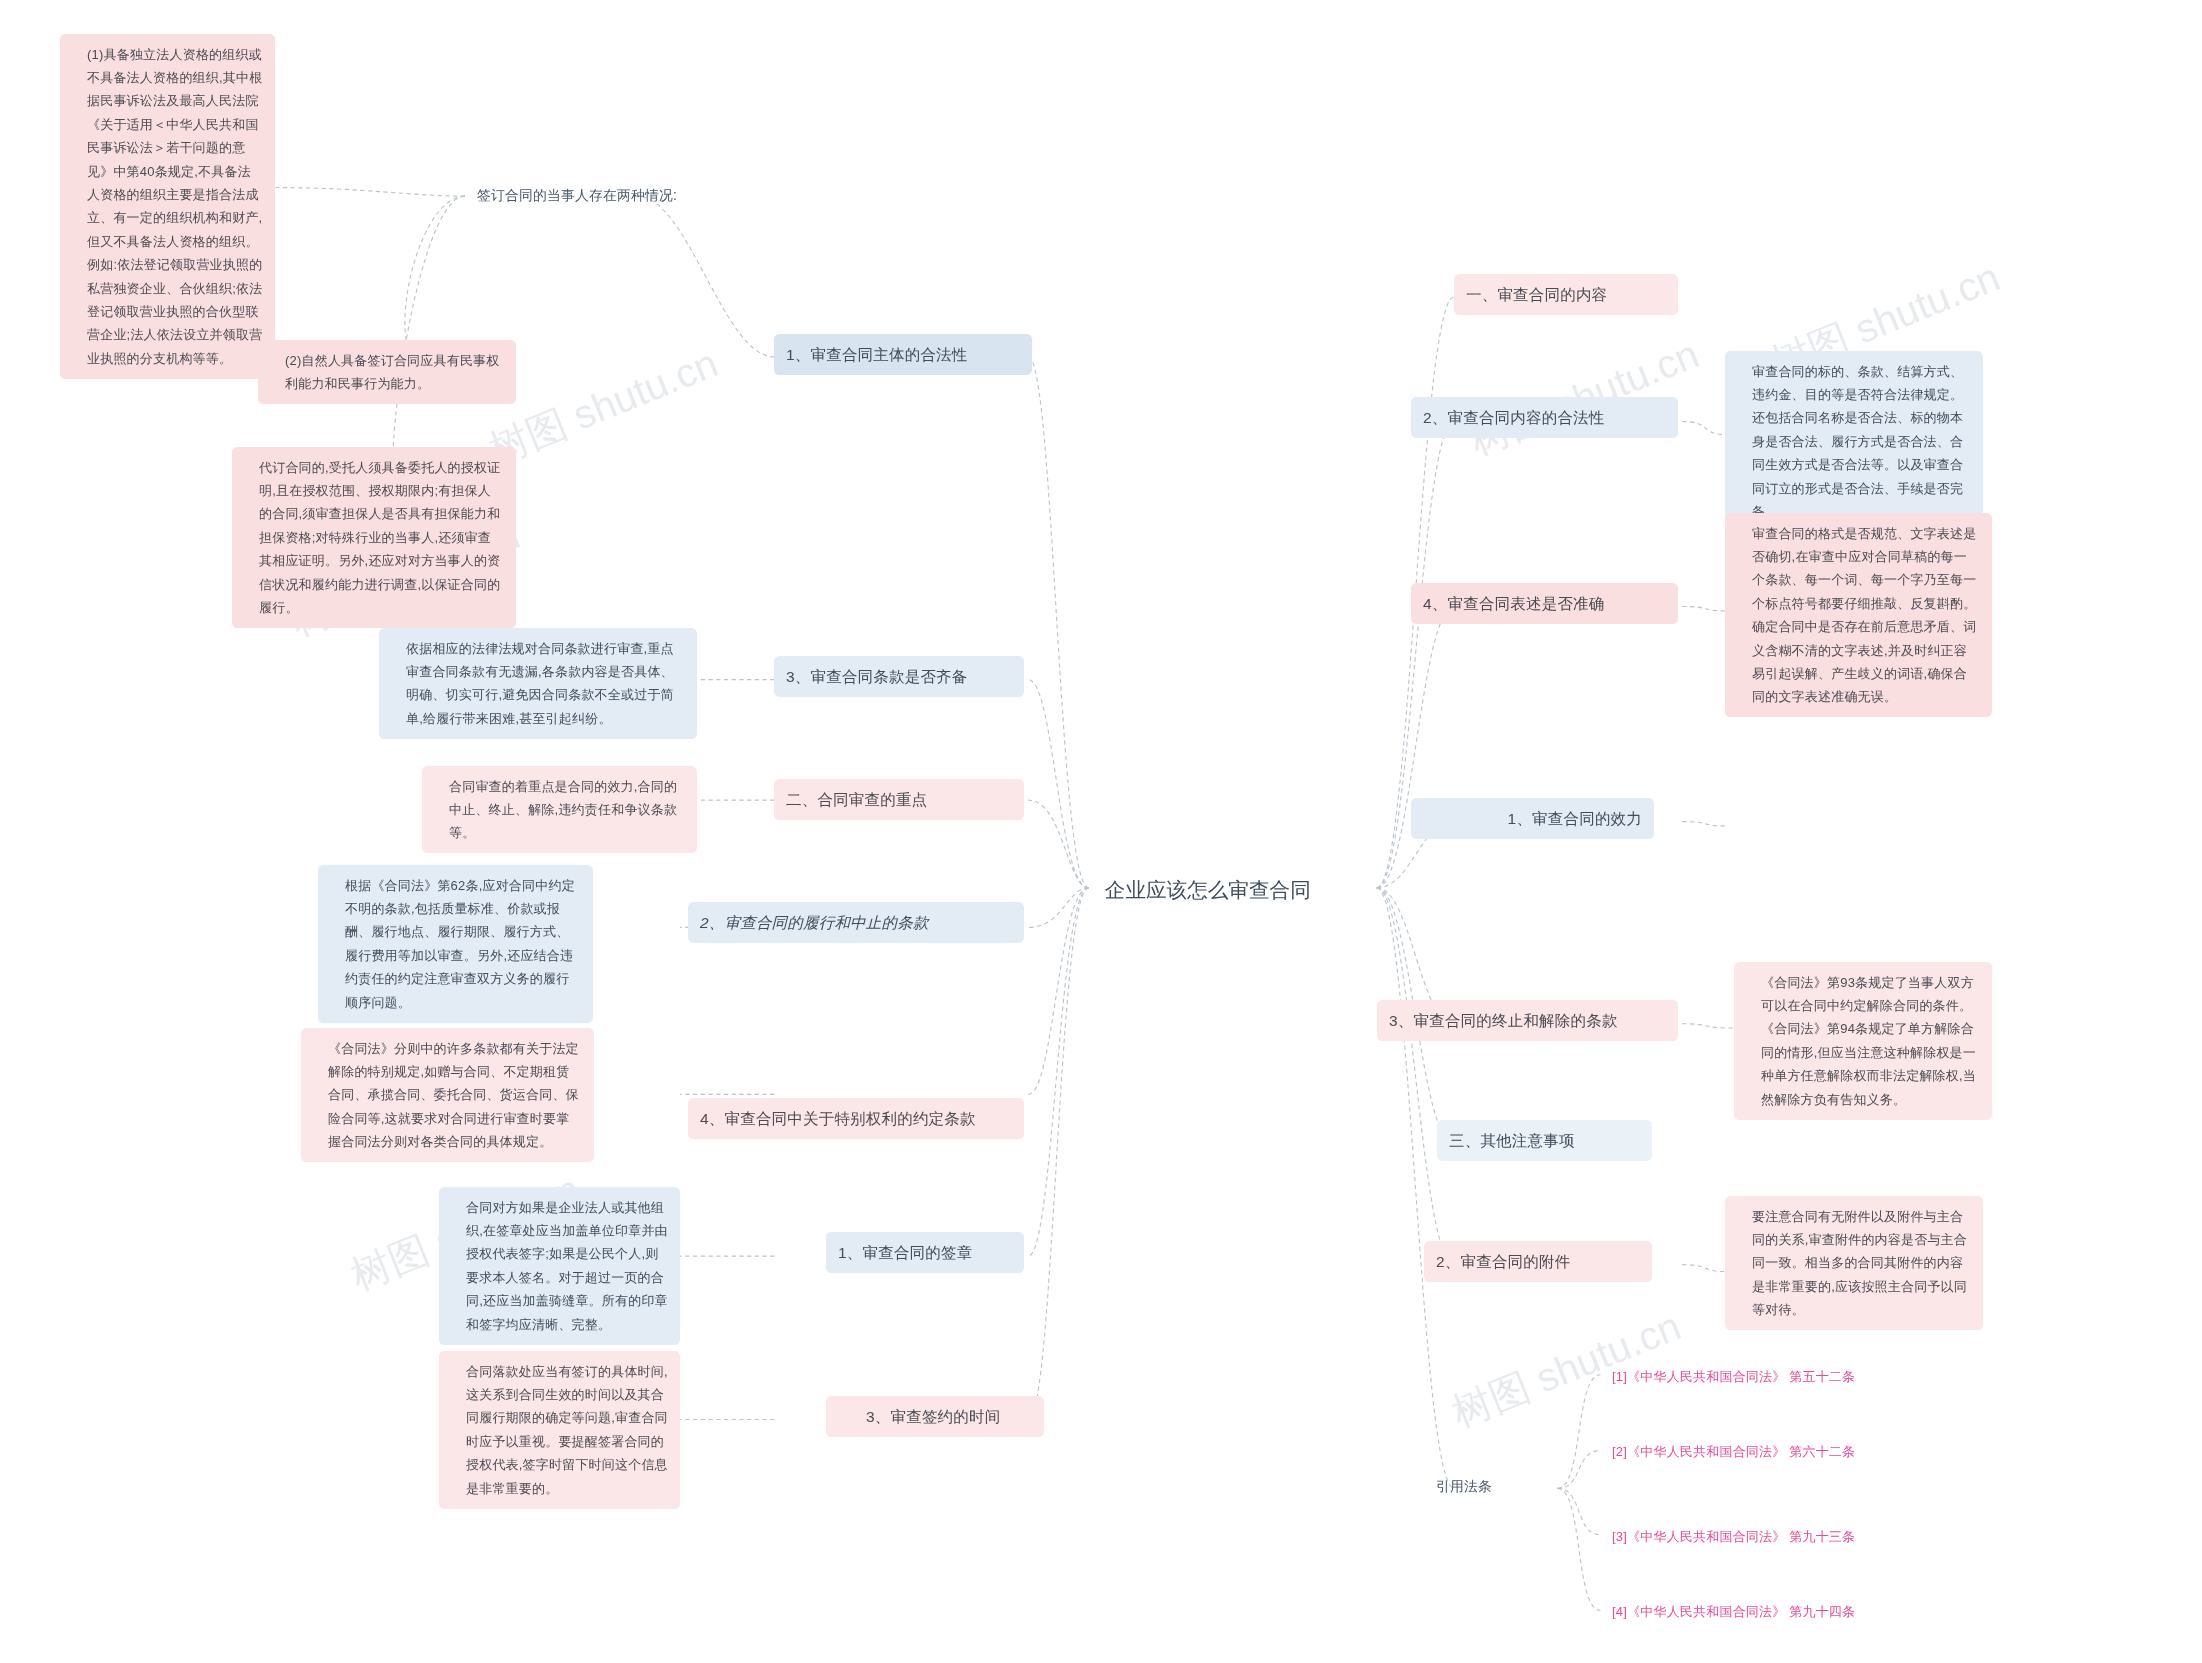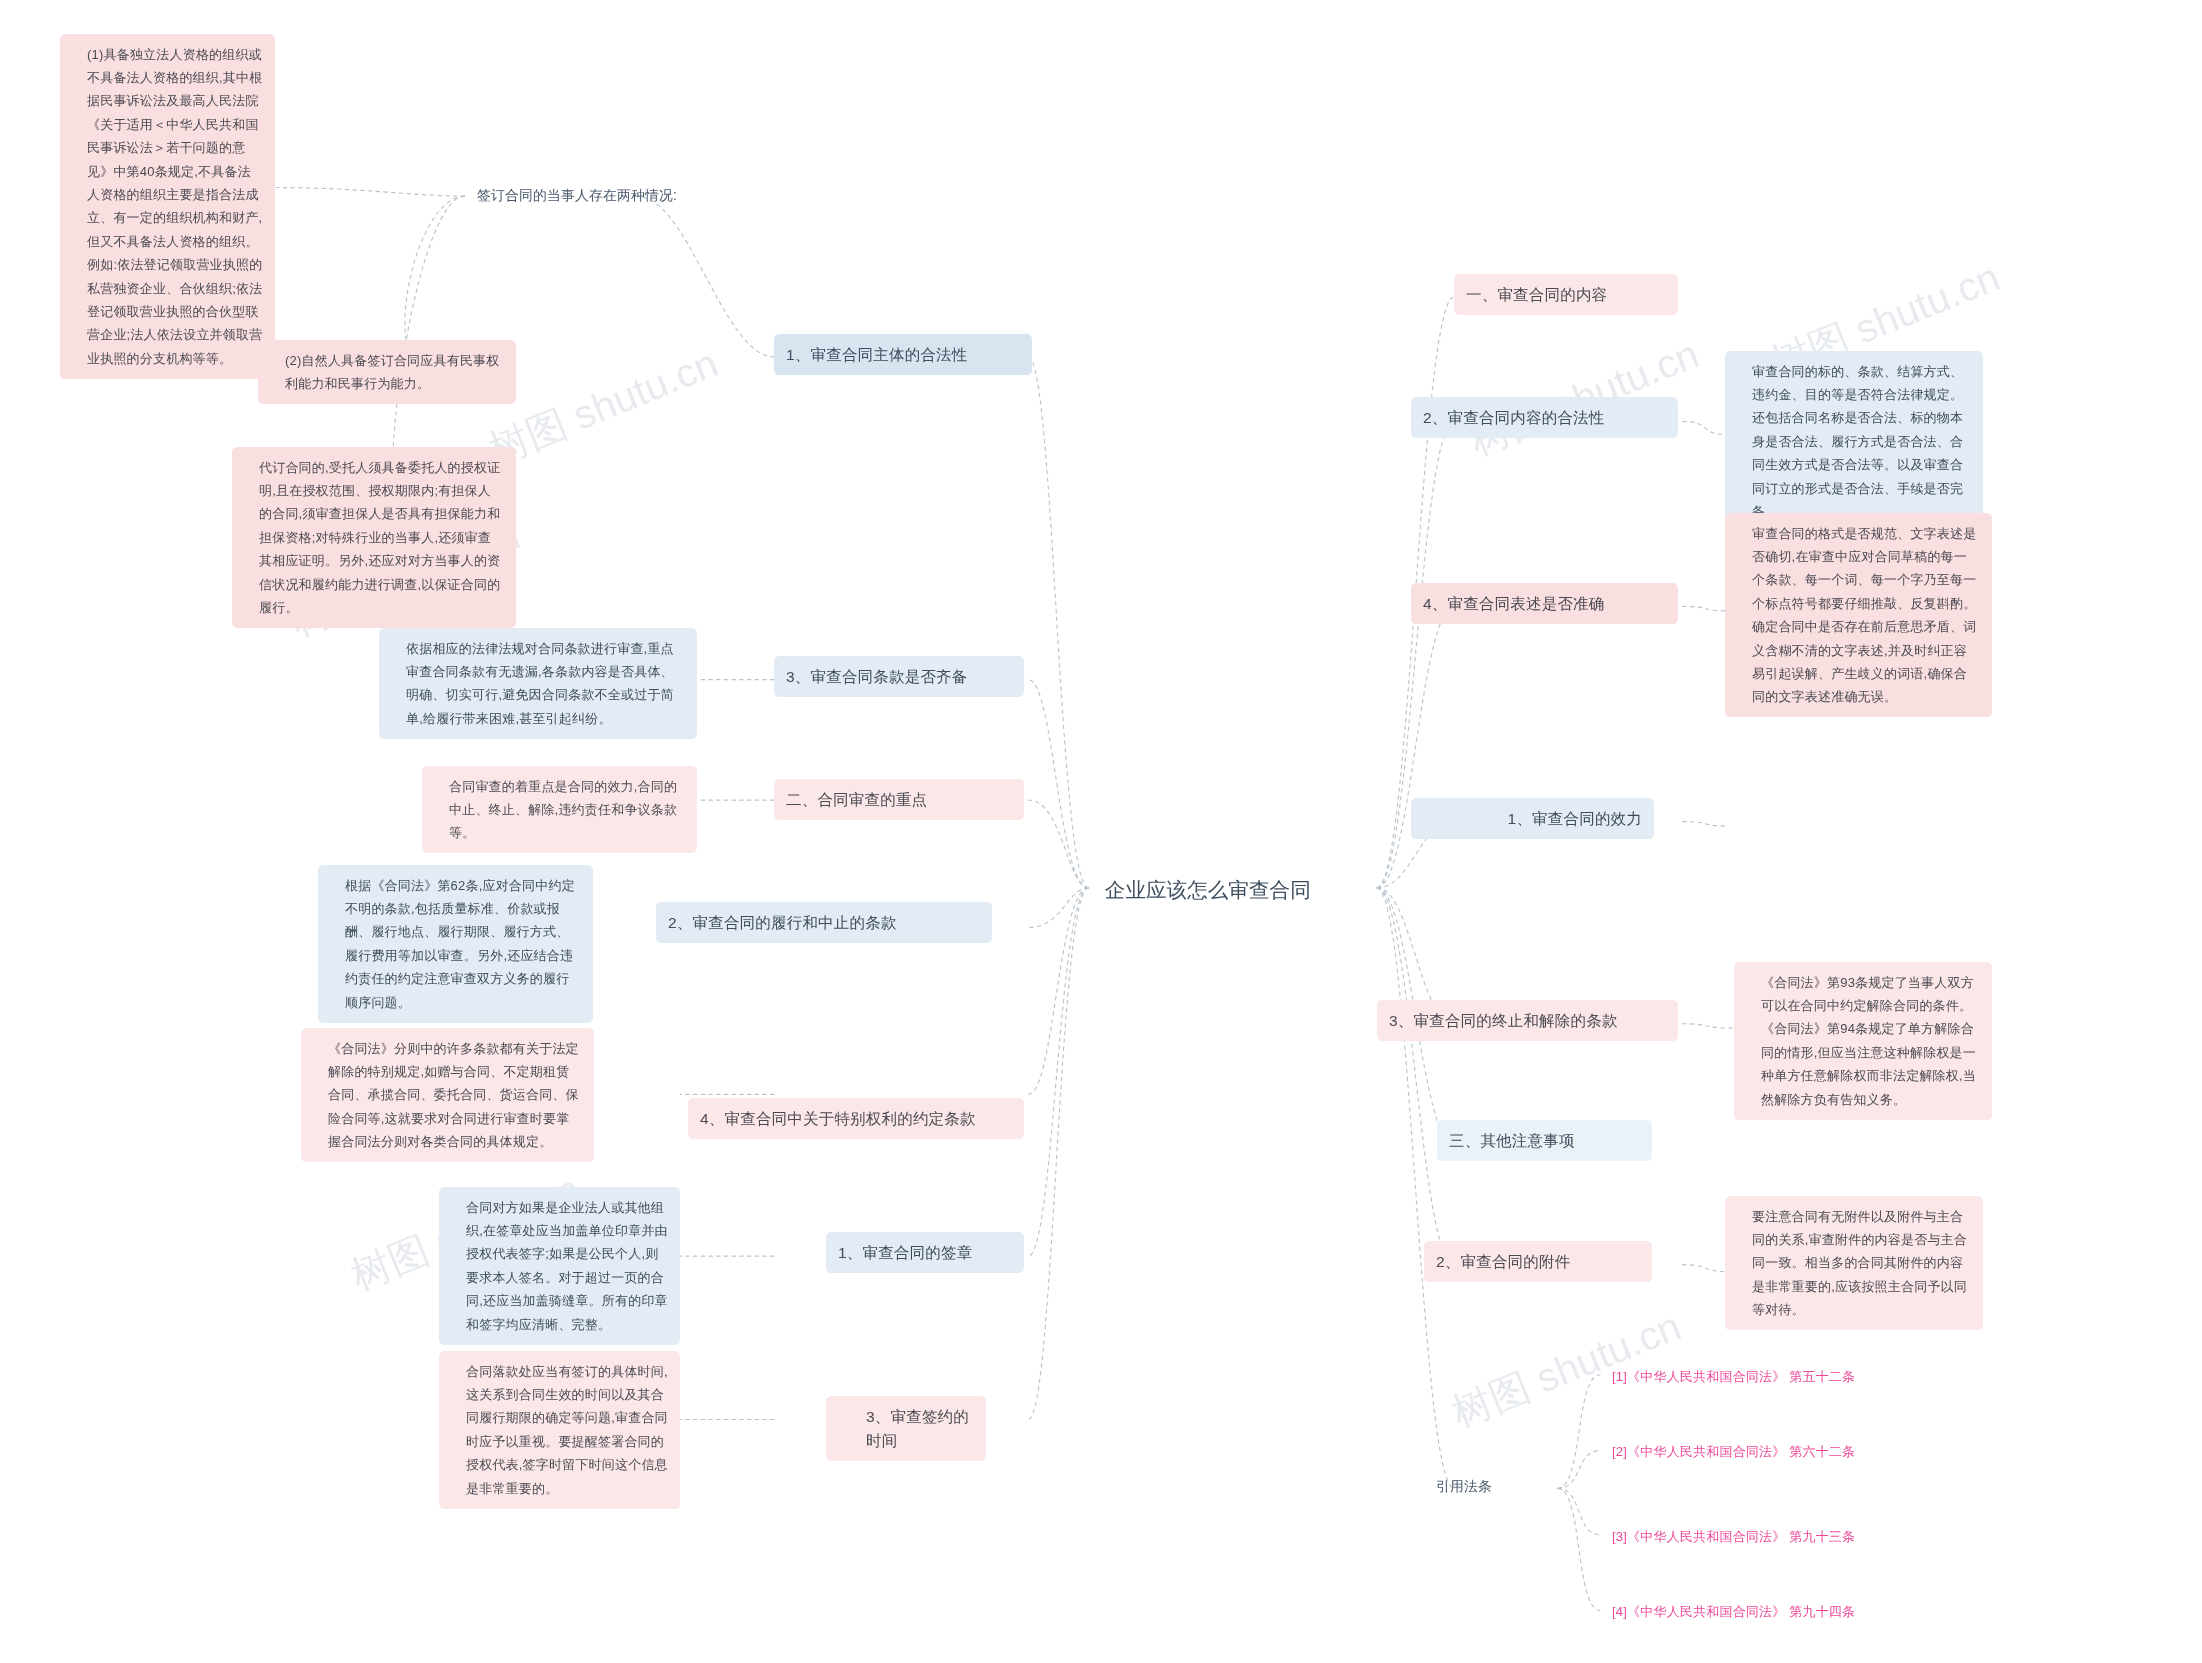--- a/index.html
+++ b/index.html
@@ -118,30 +118,30 @@
   <div class="node pink body-txt2" style="left:60px;top:34px;width:215px;">(1)具备独立法人资格的组织或不具备法人资格的组织,其中根据民事诉讼法及最高人民法院《关于适用＜中华人民共和国民事诉讼法＞若干问题的意见》中第40条规定,不具备法人资格的组织主要是指合法成立、有一定的组织机构和财产,但又不具备法人资格的组织。例如:依法登记领取营业执照的私营独资企业、合伙组织;依法登记领取营业执照的合伙型联营企业;法人依法设立并领取营业执照的分支机构等等。</div>
   <div class="node pink body-txt2" style="left:258px;top:340px;width:258px;">(2)自然人具备签订合同应具有民事权利能力和民事行为能力。</div>
   <div class="node pink body-txt2" style="left:232px;top:447px;width:284px;">代订合同的,受托人须具备委托人的授权证明,且在授权范围、授权期限内;有担保人的合同,须审查担保人是否具有担保能力和担保资格;对特殊行业的当事人,还须审查其相应证明。另外,还应对对方当事人的资信状况和履约能力进行调查,以保证合同的履行。</div>
 
   <div class="node blue-pale lbl" style="left:774px;top:656px;width:250px;">3、审查合同条款是否齐备</div>
   <div class="node blue-pale body-txt2" style="left:379px;top:628px;width:318px;">依据相应的法律法规对合同条款进行审查,重点审查合同条款有无遗漏,各条款内容是否具体、明确、切实可行,避免因合同条款不全或过于简单,给履行带来困难,甚至引起纠纷。</div>
 
   <div class="node pink-pale lbl" style="left:774px;top:779px;width:250px;">二、合同审查的重点</div>
   <div class="node pink-pale body-txt2" style="left:422px;top:766px;width:275px;">合同审查的着重点是合同的效力,合同的中止、终止、解除,违约责任和争议条款等。</div>
 
-  <div class="node blue-pale lbl" style="left:656px;top:902px;width:336px;">2、审查合同的履行和中止的条款</div>
+  <div class="node blue-pale lbl" style="left:688px;top:902px;width:336px;font-style:italic;">2、审查合同的履行和中止的条款</div>
   <div class="node blue-pale body-txt2" style="left:318px;top:865px;width:275px;">根据《合同法》第62条,应对合同中约定不明的条款,包括质量标准、价款或报酬、履行地点、履行期限、履行方式、履行费用等加以审查。另外,还应结合违约责任的约定注意审查双方义务的履行顺序问题。</div>
 
   <div class="node pink-pale lbl" style="left:688px;top:1058px;width:336px;margin-top:40px;">4、审查合同中关于特别权利的约定条款</div>
   <div class="node pink-pale body-txt2" style="left:301px;top:1028px;width:293px;">《合同法》分则中的许多条款都有关于法定解除的特别规定,如赠与合同、不定期租赁合同、承揽合同、委托合同、货运合同、保险合同等,这就要求对合同进行审查时要掌握合同法分则对各类合同的具体规定。</div>
 
   <div class="node blue-pale lbl" style="left:826px;top:1232px;width:198px;">1、审查合同的签章</div>
   <div class="node blue-pale body-txt2" style="left:439px;top:1187px;width:241px;">合同对方如果是企业法人或其他组织,在签章处应当加盖单位印章并由授权代表签字;如果是公民个人,则要求本人签名。对于超过一页的合同,还应当加盖骑缝章。所有的印章和签字均应清晰、完整。</div>
 
-  <div class="node pink-pale lbl" style="left:826px;top:1396px;width:160px;padding-left:40px;">3、审查签约的时间</div>
+  <div class="node pink-pale lbl" style="left:826px;top:1396px;width:218px;padding-left:40px;">3、审查签约的时间</div>
   <div class="node pink-pale body-txt2" style="left:439px;top:1351px;width:241px;">合同落款处应当有签订的具体时间,这关系到合同生效的时间以及其合同履行期限的确定等问题,审查合同时应予以重视。要提醒签署合同的授权代表,签字时留下时间这个信息是非常重要的。</div>
 
   <div class="node pink-pale lbl" style="left:1454px;top:274px;width:224px;">一、审查合同的内容</div>
 
   <div class="node blue-pale lbl" style="left:1411px;top:397px;width:267px;">2、审查合同内容的合法性</div>
   <div class="node blue-pale body-txt2" style="left:1725px;top:351px;width:258px;">审查合同的标的、条款、结算方式、违约金、目的等是否符合法律规定。还包括合同名称是否合法、标的物本身是否合法、履行方式是否合法、合同生效方式是否合法等。以及审查合同订立的形式是否合法、手续是否完备。</div>
 
   <div class="node pink lbl" style="left:1411px;top:583px;width:267px;">4、审查合同表述是否准确</div>
   <div class="node pink body-txt2" style="left:1725px;top:513px;width:267px;">审查合同的格式是否规范、文字表述是否确切,在审查中应对合同草稿的每一个条款、每一个词、每一个字乃至每一个标点符号都要仔细推敲、反复斟酌。确定合同中是否存在前后意思矛盾、词义含糊不清的文字表述,并及时纠正容易引起误解、产生歧义的词语,确保合同的文字表述准确无误。</div>
 

